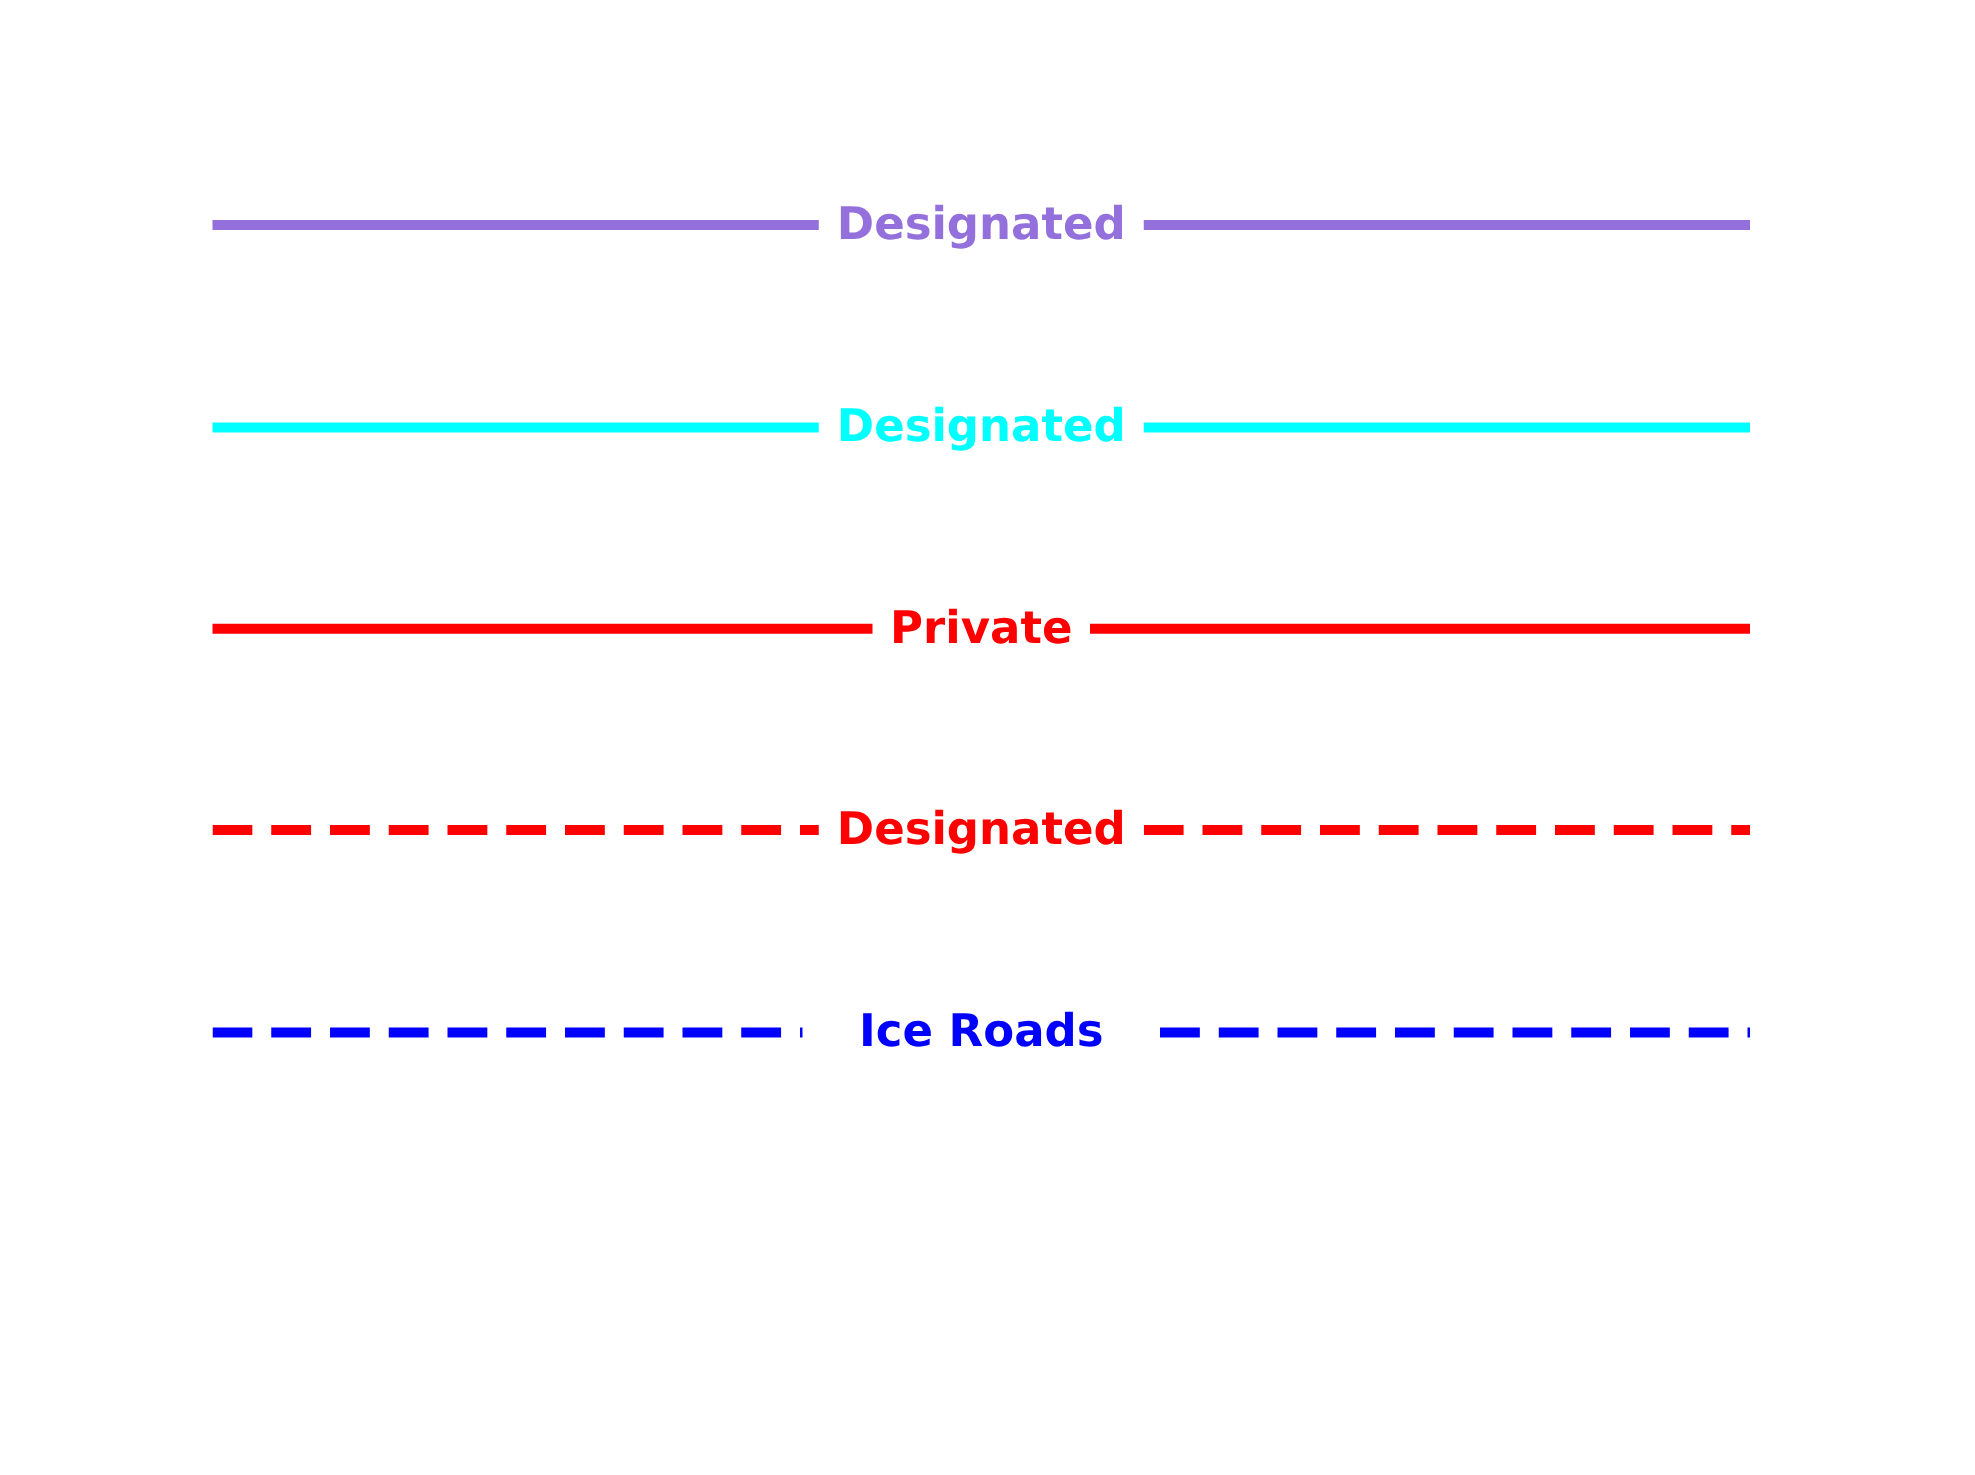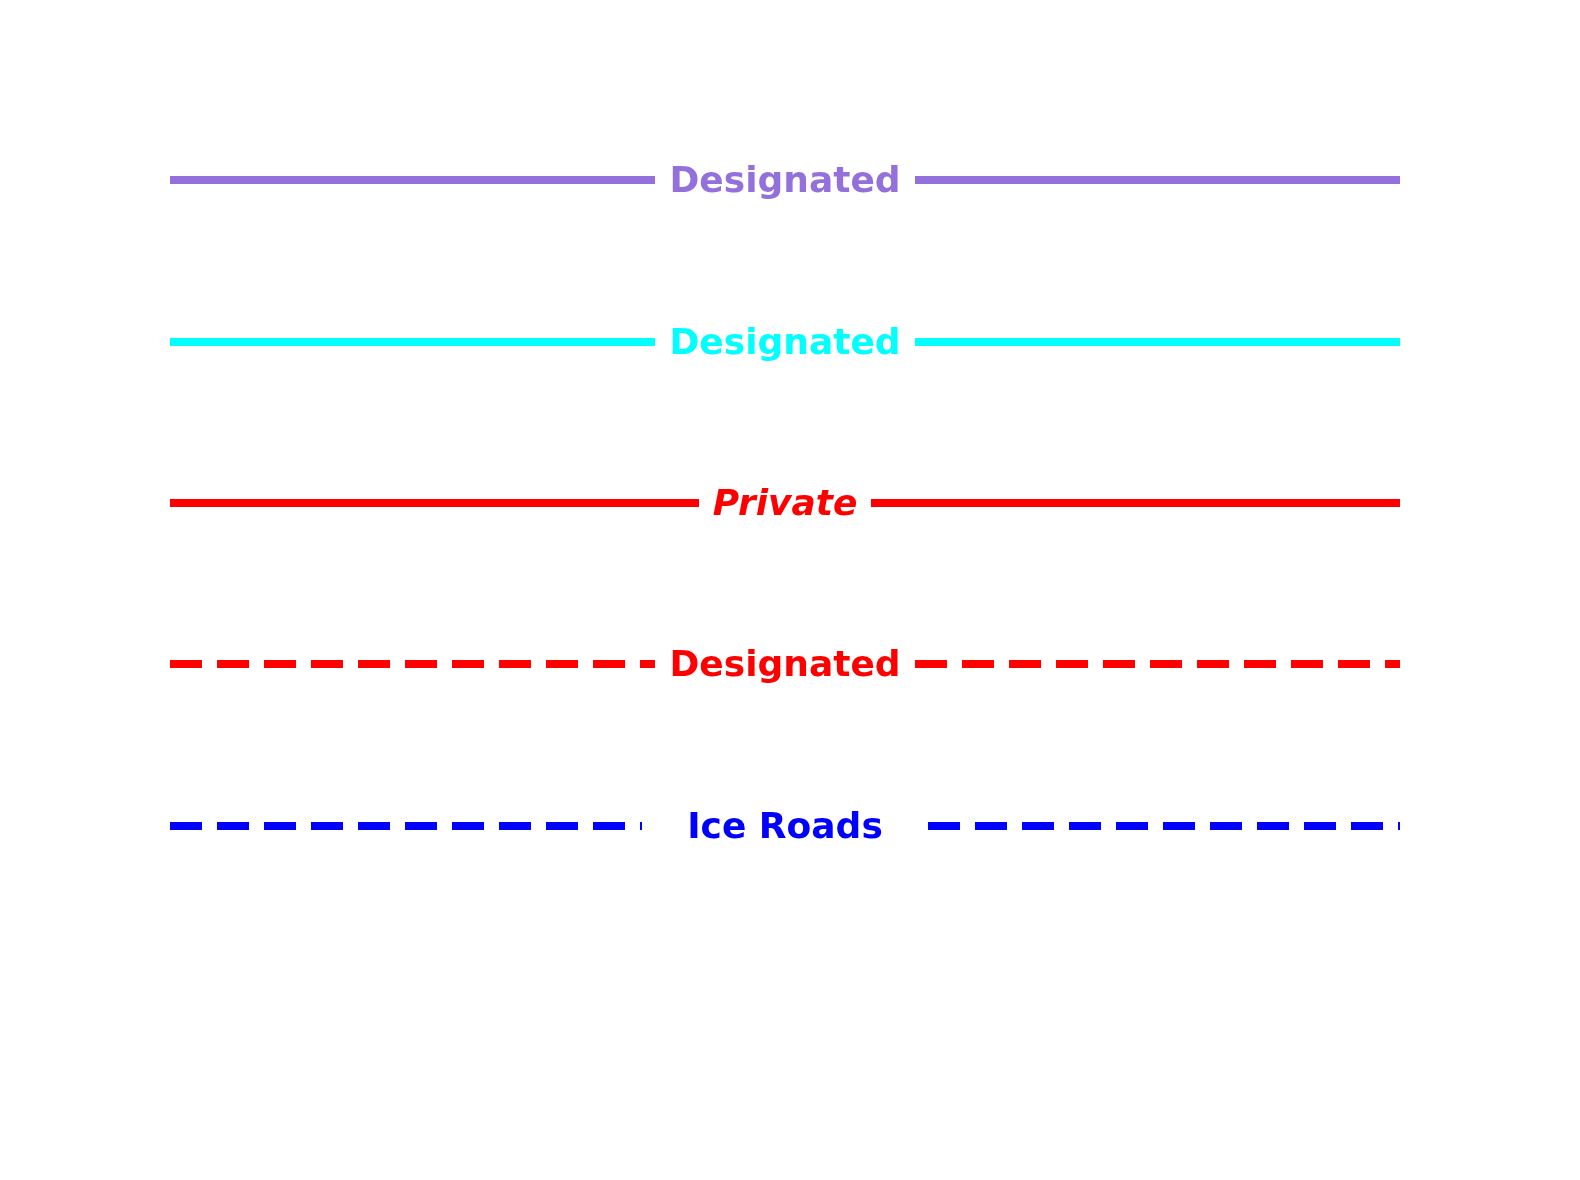--- a/index.html
+++ b/index.html
@@ -66,21 +66,21 @@
   </div>
 
   <div class="legend-row" style="top: 312px; color: rgb(0, 255, 255); left: 170px; width: 1230px;">
     <div class="legend-line solid" style="height: 8px; background-size: 47px 8px;"></div>
     <div class="legend-label" style="color: rgb(0, 255, 255); font-size: 36px;">Designated</div>
     <div class="legend-line solid" style="height: 8px; background-size: 47px 8px;"></div>
   </div>
 
   <div class="legend-row" style="top: 473px; color: rgb(255, 0, 0); left: 170px; width: 1230px;">
     <div class="legend-line solid" style="height: 8px; background-size: 47px 8px;"></div>
-    <div class="legend-label" style="color: rgb(255, 0, 0); font-size: 36px; font-style: italic;">Private</div>
+    <div class="legend-label" style="color: rgb(255, 0, 0); font-size: 36px;">Private</div>
     <div class="legend-line solid" style="height: 8px; background-size: 47px 8px;"></div>
   </div>
 
   <div class="legend-row" style="top: 634px; color: rgb(255, 0, 0); left: 170px; width: 1230px;">
     <div class="legend-line dashed" style="height: 8px; background-size: 47px 8px;"></div>
     <div class="legend-label" style="color: rgb(255, 0, 0); font-size: 36px;">Designated</div>
     <div class="legend-line dashed right-seg" style="height: 8px; background-size: 47px 8px;"></div>
   </div>
 
   <div class="legend-row" style="top: 796px; color: rgb(0, 0, 255); left: 170px; width: 1230px; gap: 31px;">

